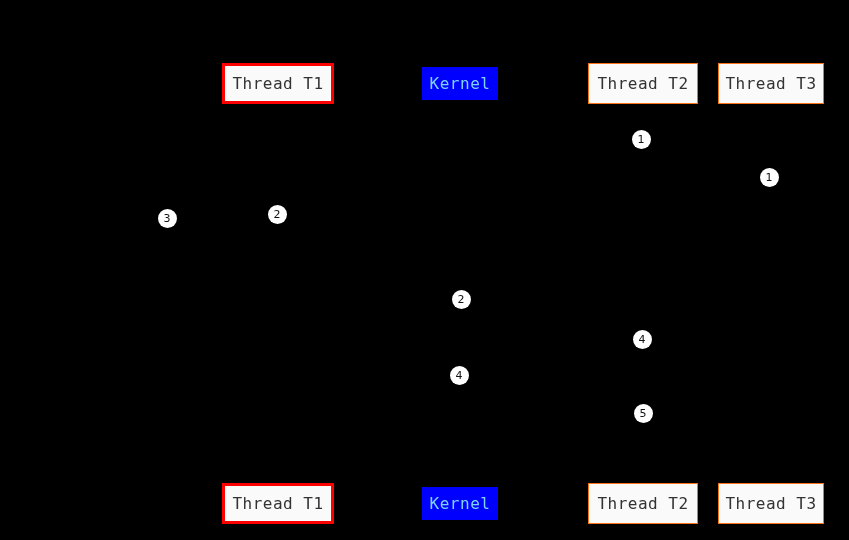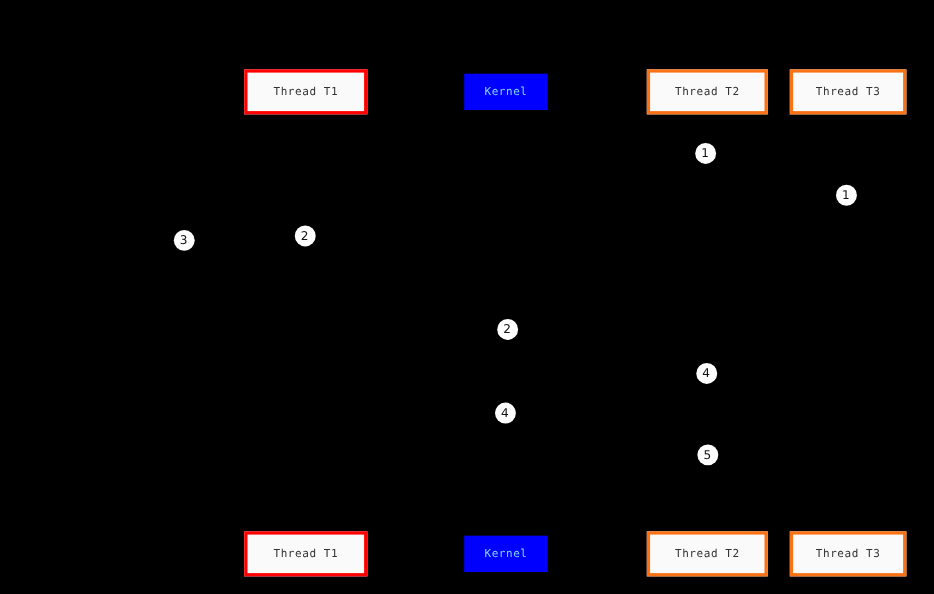--- a/index.html
+++ b/index.html
@@ -20,33 +20,33 @@
   }
   
   .lifeline-box {
     position: absolute;
     box-sizing: border-box;
     display: flex;
     align-items: center;
     justify-content: center;
     white-space: nowrap;
     font-family: "DejaVu Sans Mono", "Liberation Mono", monospace;
-    font-size: 10px;
+    font-size: 16px;
     letter-spacing: 0.5px;
     line-height: 1;
   }
   .lifeline-box.boxed {
     background: #fafafa;
     color: #333333;
   }
   .lifeline-box.red-border {
     border: 3px solid #ff0000;
   }
   .lifeline-box.blue-border {
-    border: 3px solid #f97316;
+    border: 1px solid #f97316;
   }
   .lifeline-box.filled-blue {
     background: #0000ff;
     color: #7dd3fc;
     border: none;
   }
   
   .lifeline-line {
     position: absolute;
     width: 1px;

